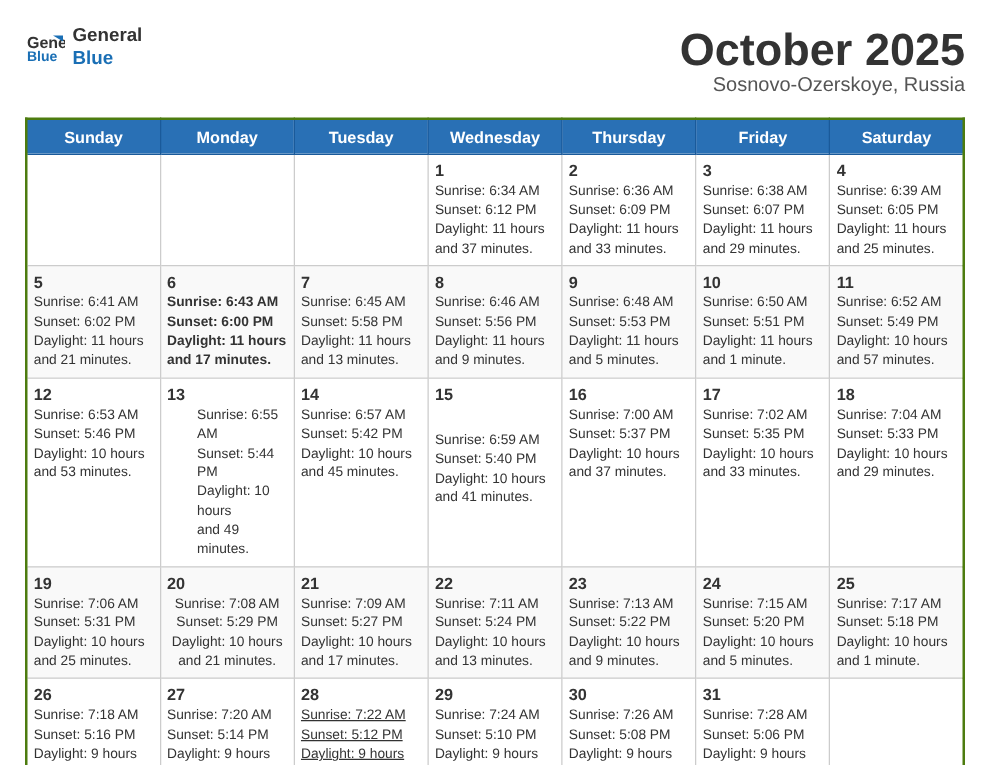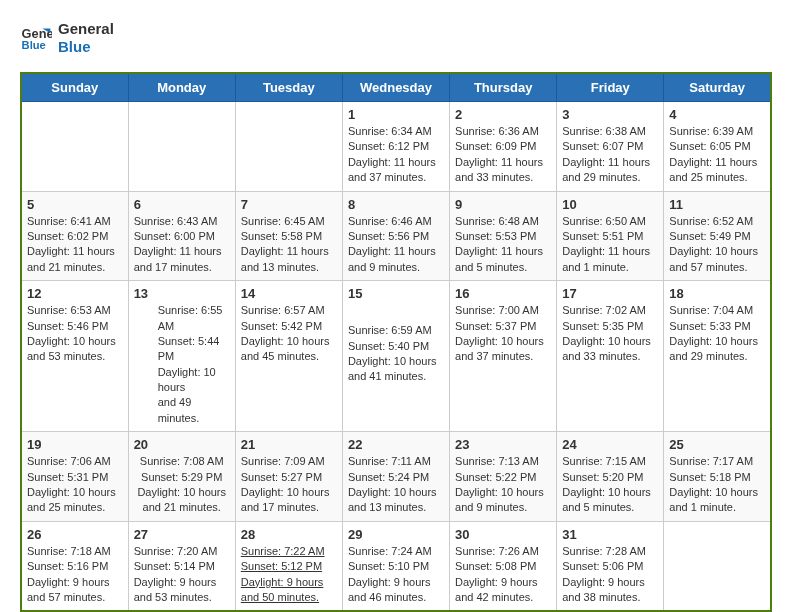--- a/index.html
+++ b/index.html
@@ -87,20 +87,24 @@
   <div class="logo">
     <svg class="logo-icon" viewBox="0 0 40 40" xmlns="http://www.w3.org/2000/svg">
       <text x="2" y="20" font-size="16" font-weight="bold" fill="#333">General</text>
       <text x="2" y="34" font-size="14" font-weight="bold" fill="#1a6fb5">Blue</text>
       <polygon points="28,8 38,14 38,8" fill="#1a6fb5"></polygon>
     </svg>
     <div style="line-height:1.2">
       <div style="font-size:15px;font-weight:bold;color:#333;">General</div>
       <div style="font-size:15px;font-weight:bold;color:#1a6fb5;">Blue</div>
     </div>
+  </div>
+  <div class="title-block">
+    <h1>October 2025</h1>
+    <h2>Sosnovo-Ozerskoye, Russia</h2>
   </div>
 </div>
 
 <table class="calendar">
   <thead>
     <tr>
       <th>Sunday</th>
       <th>Monday</th>
       <th>Tuesday</th>
       <th>Wednesday</th>
@@ -146,21 +150,21 @@
       <tr>
         <td>
           <span class="day-number">5</span>
           <div class="day-info" style="white-space: pre-line;">Sunrise: 6:41 AM
 Sunset: 6:02 PM
 Daylight: 11 hours
 and 21 minutes.</div>
         </td>
         <td>
           <span class="day-number">6</span>
-          <div class="day-info" style="white-space: pre-line;">Sunrise: 6:43 AM
+          <div class="day-info" style="white-space: pre-line; font-weight: bold;">Sunrise: 6:43 AM
 Sunset: 6:00 PM
 Daylight: 11 hours
 and 17 minutes.</div>
         </td>
         <td>
           <span class="day-number">7</span>
           <div class="day-info" style="white-space: pre-line;">Sunrise: 6:45 AM
 Sunset: 5:58 PM
 Daylight: 11 hours
 and 13 minutes.</div>

